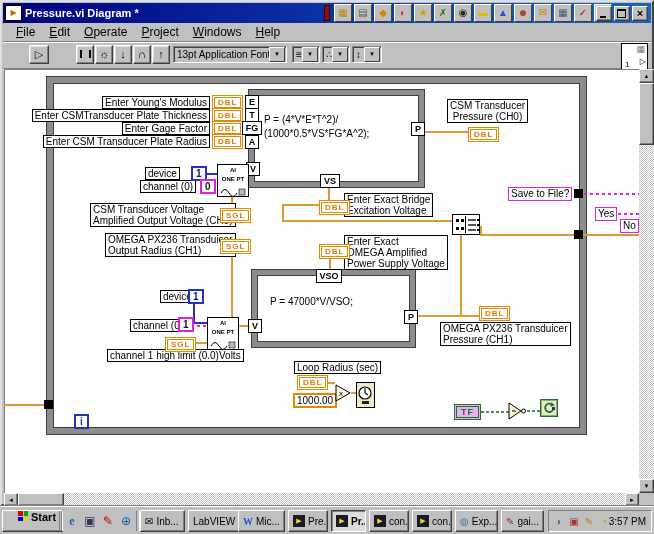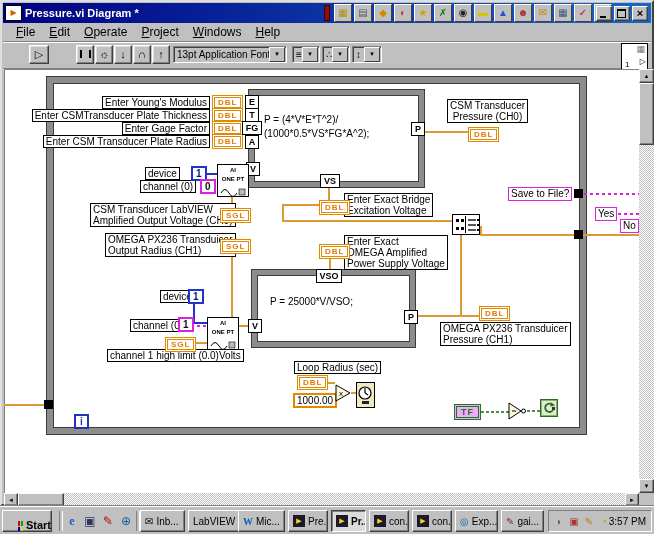--- a/index.html
+++ b/index.html
@@ -69,21 +69,21 @@
   .build .d{position:absolute;width:3px;height:3px;background:#000}
   .build .r{position:absolute;left:15px;width:8px;height:2px;background:#555}
   .build .rd{position:absolute;left:24px;width:2px;height:2px;background:#000}
   
   .sb-track{position:absolute;background:#d8d8d8;background-image:repeating-conic-gradient(#ffffff 0 25%,#c0c0c0 0 50%);background-size:2px 2px}
   .sb-btn{position:absolute;background:#c0c0c0;border:1px solid;border-color:#fff #404040 #404040 #fff;box-shadow:inset -1px -1px 0 #808080;font-size:6px;line-height:12px;text-align:center;color:#000;box-sizing:border-box}
   .sb-thumb{position:absolute;background:#c0c0c0;border:1px solid;border-color:#fff #404040 #404040 #fff;box-shadow:inset -1px -1px 0 #808080;box-sizing:border-box}
   .corner{position:absolute;background:#c0c0c0}
   
   .taskbar{position:absolute;left:0;top:506px;width:654px;height:28px;background:#c0c0c0;border-top:1px solid #fff;box-shadow:0 -1px 0 #808080}
-  .start{position:absolute;left:2px;top:3px;width:50px;height:22px;background:#c0c0c0;border:1px solid;border-color:#fff #404040 #404040 #fff;box-shadow:inset -1px -1px 0 #808080;display:flex;align-items:flex-end;gap:3px;padding-left:15px;box-sizing:border-box}
+  .start{position:absolute;left:2px;top:3px;width:61px;height:22px;background:#c0c0c0;border:1px solid;border-color:#fff #404040 #404040 #fff;box-shadow:inset -1px -1px 0 #808080;display:flex;align-items:flex-start;gap:3px;padding-left:15px;box-sizing:border-box}
   .start .s-label{font-weight:bold;font-size:11px}
   .flag{width:10px;height:10px;display:grid;grid-template-columns:1fr 1fr;grid-template-rows:1fr 1fr;gap:1px}
   .flag i{display:block}
   .flag i:nth-child(1){background:#d00}.flag i:nth-child(2){background:#0a0}
   .flag i:nth-child(3){background:#00c}.flag i:nth-child(4){background:#dd0}
   .tb-sep{position:absolute;top:4px;width:2px;height:20px;border-left:1px solid #808080;border-right:1px solid #fff}
   .ql{position:absolute;top:6px;width:16px;height:16px;font-size:12px;line-height:16px;text-align:center}
   .task{position:absolute;top:3px;height:22px;background:#c0c0c0;border:1px solid;border-color:#fff #404040 #404040 #fff;box-shadow:inset -1px -1px 0 #808080;display:flex;align-items:center;gap:3px;padding:0 4px;font-size:10px;white-space:nowrap;overflow:hidden;box-sizing:border-box}
   .task.pressed{border-color:#404040 #fff #fff #404040;box-shadow:inset 1px 1px 0 #808080;background:#dcdcdc;font-weight:bold}
   .task .tico{font-size:10px;flex:0 0 auto}
@@ -175,21 +175,21 @@
 
   <div class="canvas">
 
     <div class="loop" style="left:43px;top:8px;width:539px;height:357px"></div>
 
     <div class="fnode" style="left:245px;top:21px;width:175px;height:97px"></div>
     <div class="ftext" style="left:260px;top:44px">P = (4*V*E*T^2)/</div>
     <div class="ftext" style="left:260px;top:58px">(1000*0.5*VS*FG*A^2);</div>
 
     <div class="fnode" style="left:248px;top:201px;width:163px;height:77px"></div>
-    <div class="ftext" style="left:266px;top:226px">P = 25000*V/VSO;</div>
+    <div class="ftext" style="left:266px;top:226px">P = 47000*V/VSO;</div>
 
     <div class="lbl" style="right:429px;top:27px">Enter Young's Modulus</div>
     <div class="lbl" style="right:429px;top:40px">Enter CSMTransducer Plate Thickness</div>
     <div class="lbl" style="right:429px;top:53px">Enter Gage Factor</div>
     <div class="lbl" style="right:429px;top:66px">Enter CSM Transducer Plate Radius</div>
     <div class="dbl" style="left:208px;top:26px">
           <span>DBL</span>
         </div>
     <div class="dbl" style="left:208px;top:39px">
           <span>DBL</span>
@@ -230,21 +230,21 @@
             <path d="M2 8 Q6 1 10 8 T18 8" stroke="#000" fill="none" stroke-width="1"></path>
             <rect x="20" y="4" width="6" height="6" fill="#bbb" stroke="#000" stroke-width="0.6"></rect>
           </svg>
     </div>
     <div class="sgl" style="left:216px;top:139px">
           <span>SGL</span>
         </div>
     <div class="wire wo" style="left:227px;top:128px;width:2px;height:11px"></div>
 
     <div class="lbl" style="left:86px;top:134px">
-          <div>CSM Transducer LabVIEW</div>
+          <div>CSM Transducer Voltage</div>
           <div>Amplified Output Voltage (CH0)</div>
         </div>
     <div class="lbl" style="left:101px;top:164px">
           <div>OMEGA PX236 Transduicer</div>
           <div>Output Radius  (CH1)</div>
         </div>
     <div class="sgl" style="left:216px;top:170px">
           <span>SGL</span>
         </div>
     <div class="wire wo" style="left:227px;top:182px;width:2px;height:67px"></div>

